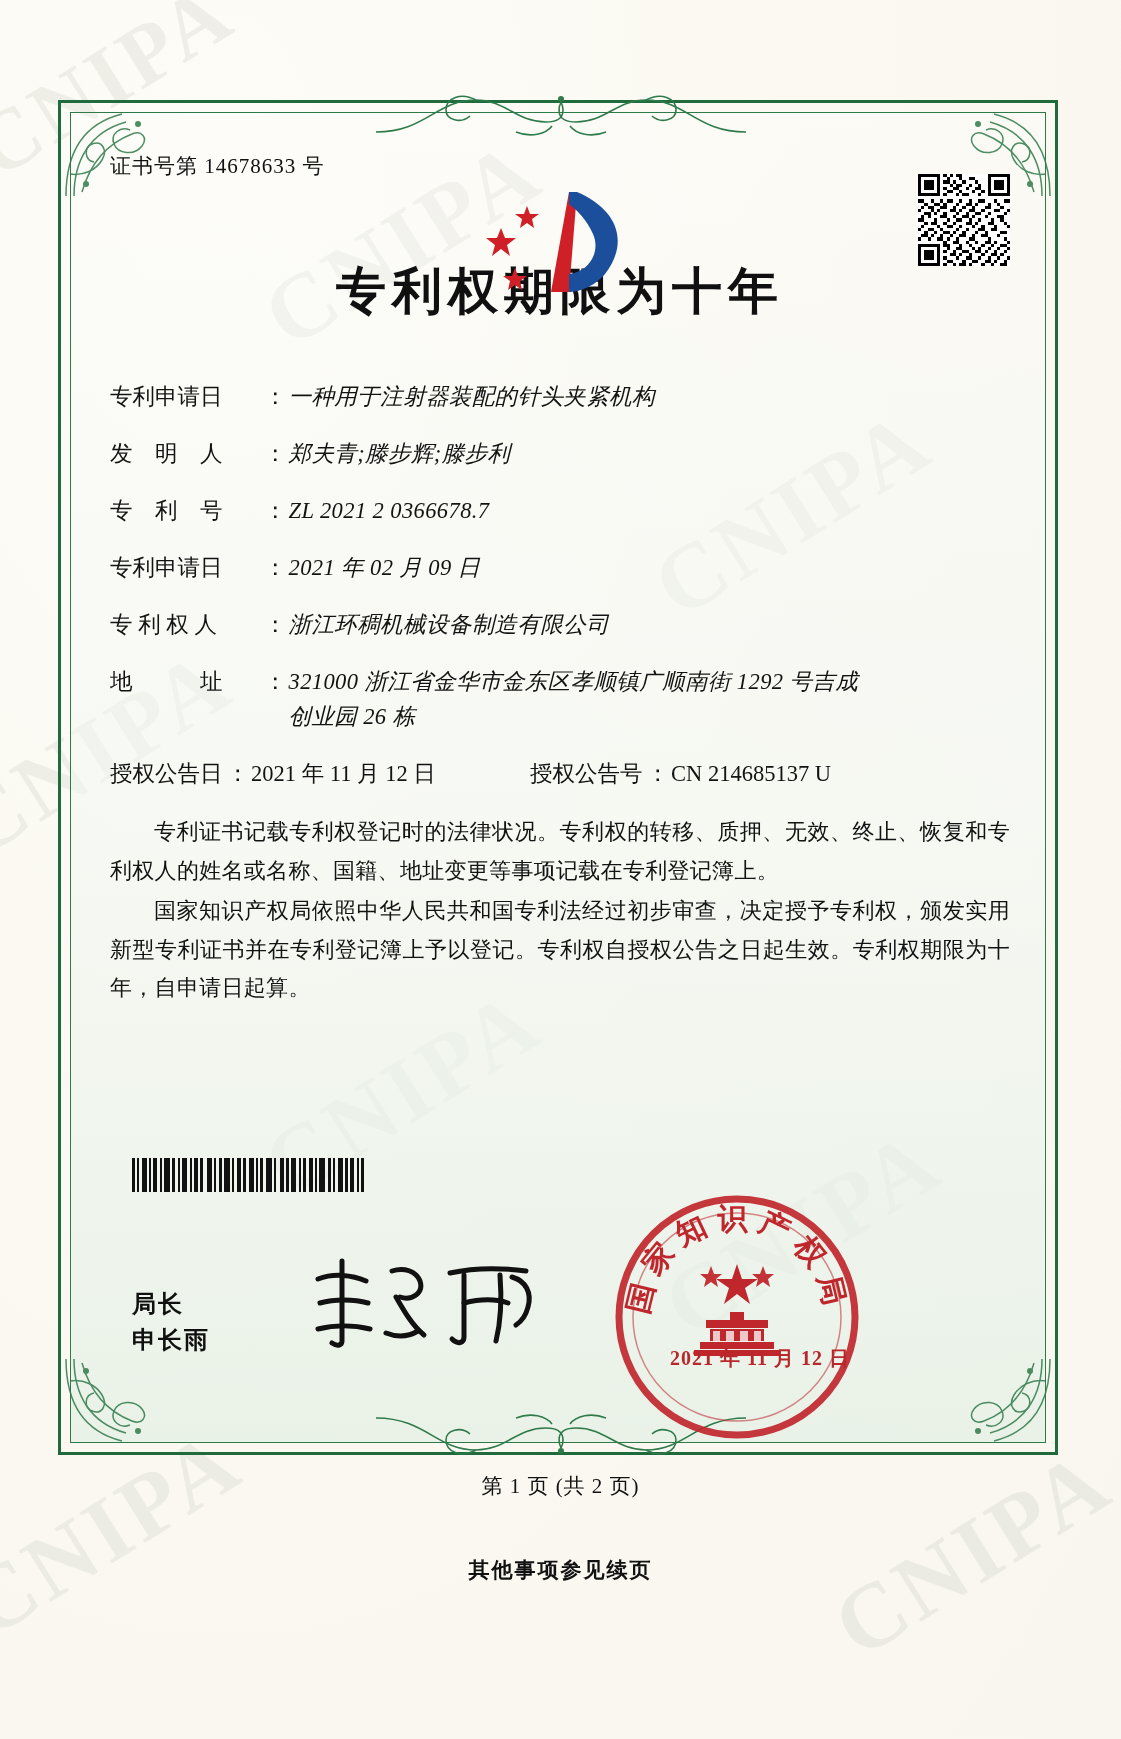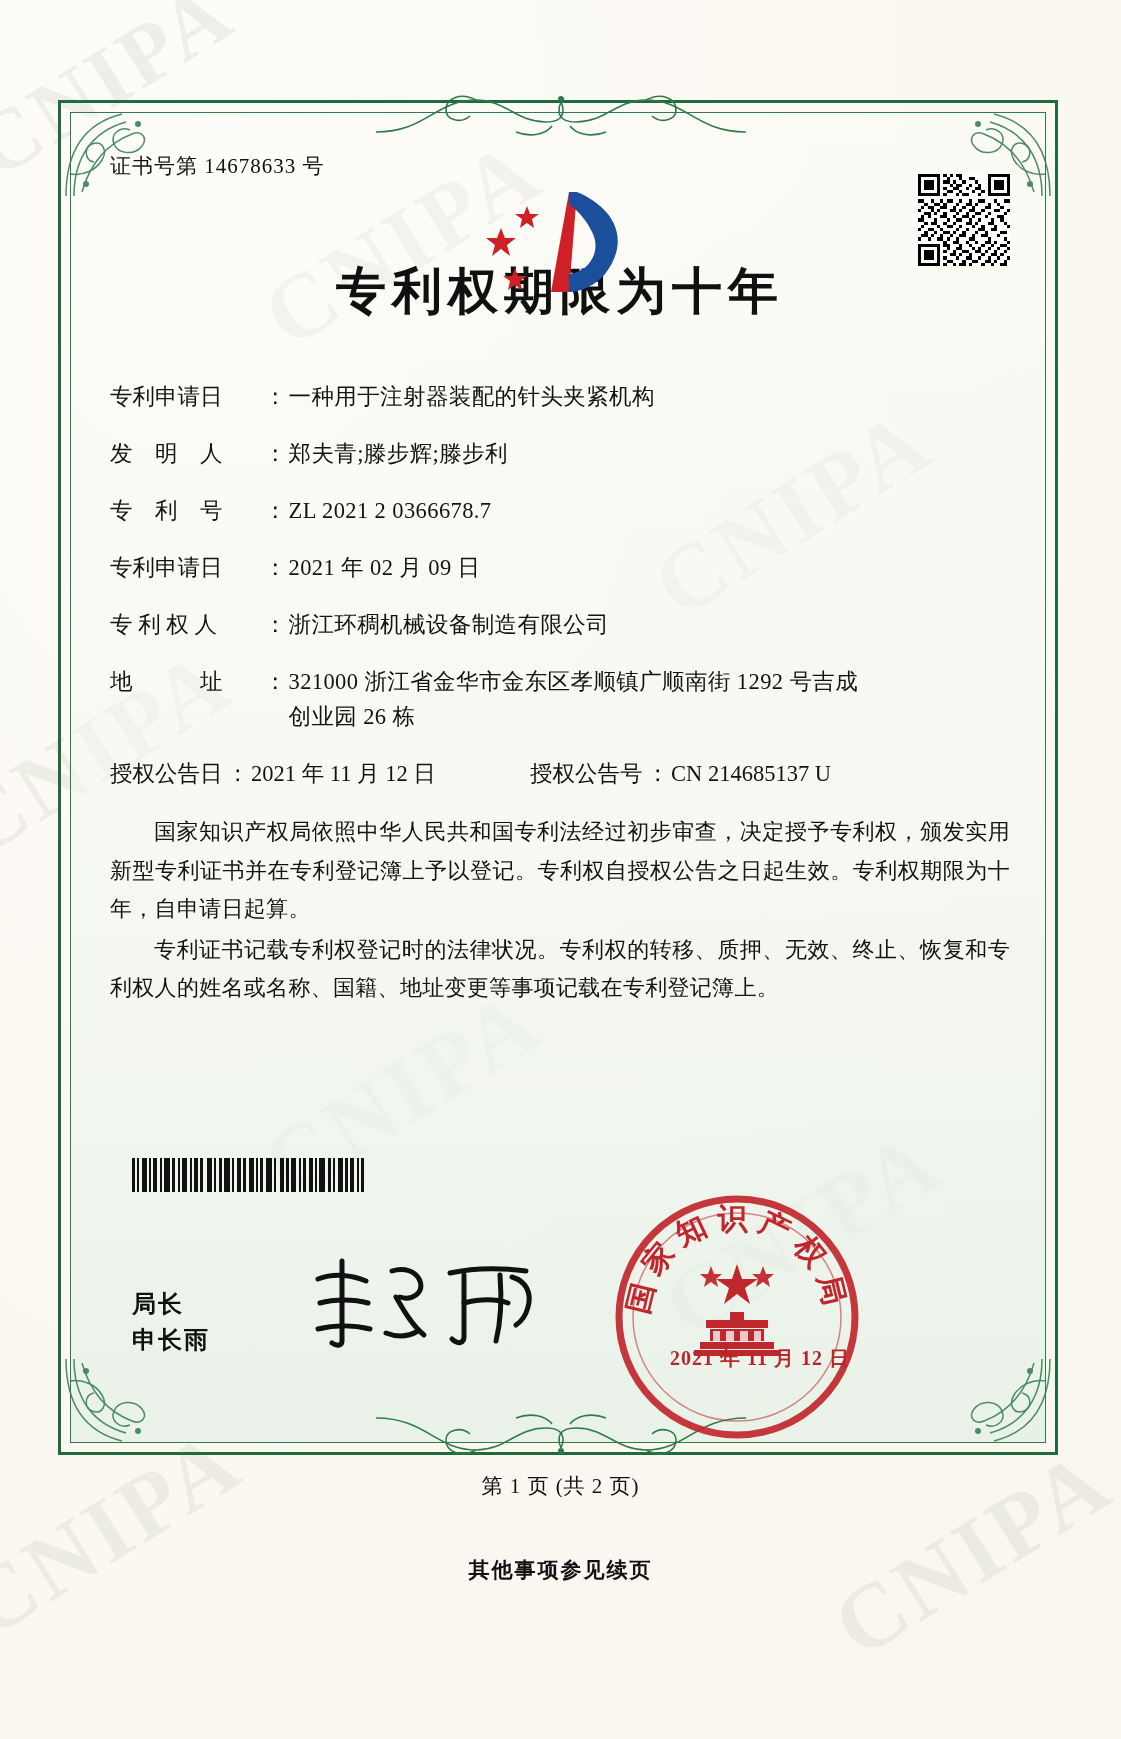--- a/index.html
+++ b/index.html
@@ -164,20 +164,21 @@
     flex: 0 0 150px;
     display: flex;
     justify-content: space-between;
     letter-spacing: 0px;
     white-space: nowrap;
   }
   .colon { margin: 0 2px 0 4px; }
   .fv {
     flex: 1 1 auto;
     letter-spacing: 0.4px;
+    font-style: italic;
   }
   .fv .l2 { display: block; margin-top: 8px; }
 
   .two-col {
     display: flex;
     margin-bottom: 22px;
     font-size: 22.5px;
   }
   .two-col .blk { display: flex; }
   .two-col .blk.first { flex: 0 0 420px; align-items: flex-end; }
@@ -639,22 +640,22 @@
         </span>
         <span class="blk">
           <span class="lab">授权公告号</span>
           <span class="colon">：</span>
           <span>CN 214685137 U</span>
         </span>
       </div>
     </div>
 
     <div class="paras">
+      <p>专利证书记载专利权登记时的法律状况。专利权的转移、质押、无效、终止、恢复和专利权人的姓名或名称、国籍、地址变更等事项记载在专利登记簿上。</p>
       <p>国家知识产权局依照中华人民共和国专利法经过初步审查，决定授予专利权，颁发实用新型专利证书并在专利登记簿上予以登记。专利权自授权公告之日起生效。专利权期限为十年，自申请日起算。</p>
-      <p>专利证书记载专利权登记时的法律状况。专利权的转移、质押、无效、终止、恢复和专利权人的姓名或名称、国籍、地址变更等事项记载在专利登记簿上。</p>
     </div>
   </div>
 
   <div class="barcode">
     <i style="width:3px"></i>
       <i style="width:2px;background:transparent"></i>
       <i style="width:2px"></i>
       <i style="width:3px;background:transparent"></i>
     <i style="width:5px"></i>
       <i style="width:2px;background:transparent"></i>

